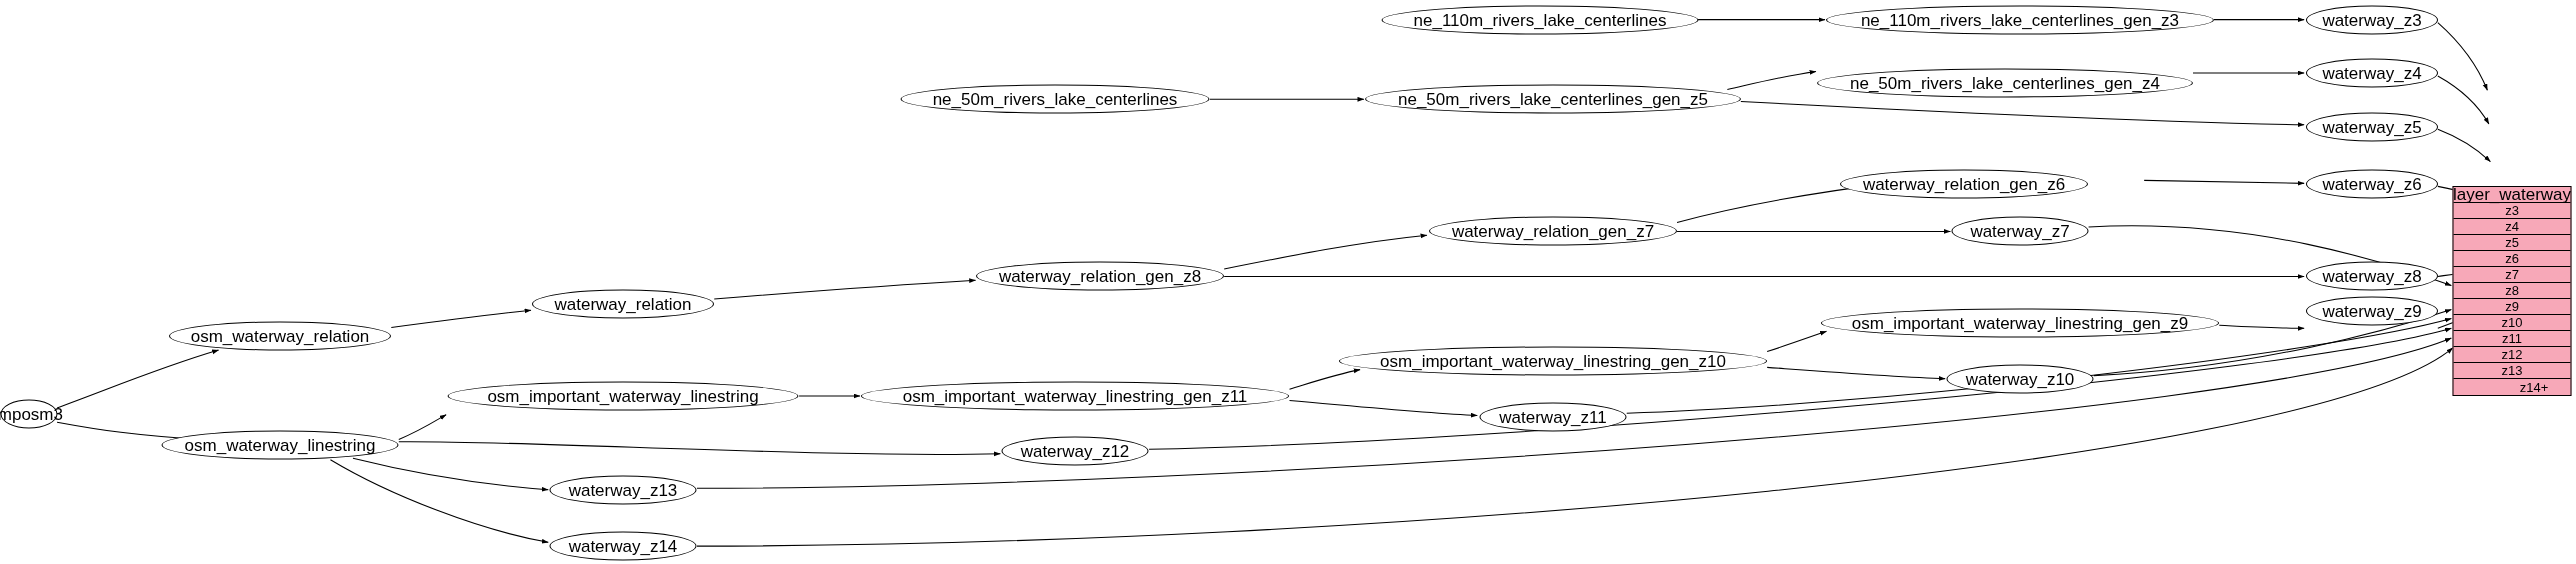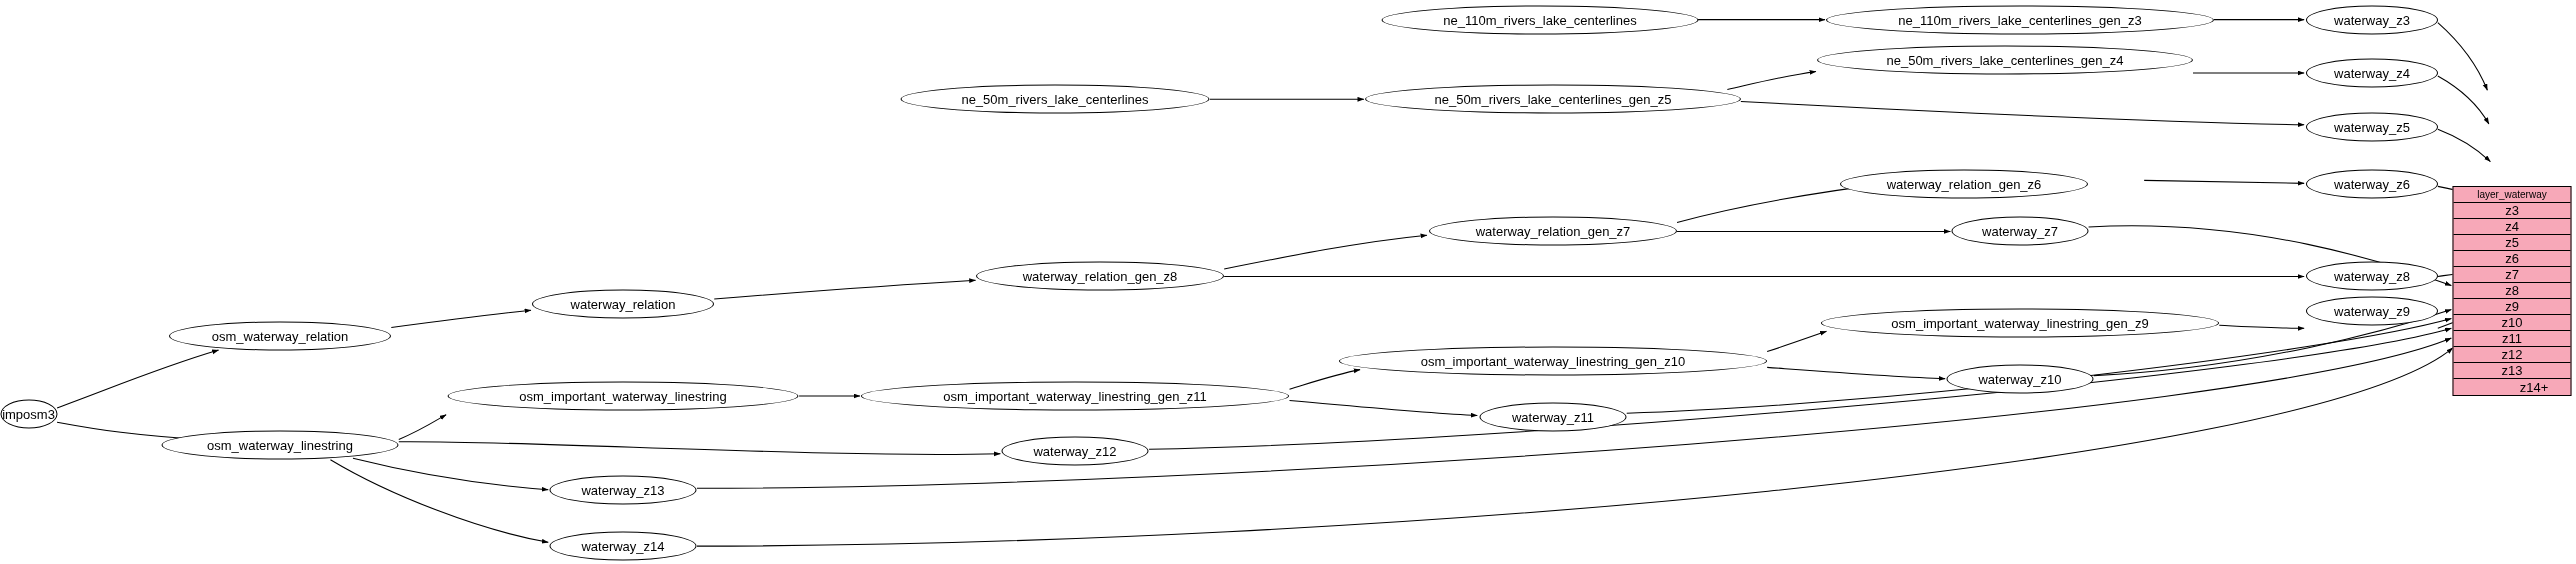--- a/index.html
+++ b/index.html
@@ -21,21 +21,21 @@
     width: 2576px;
     height: 565px;
   }
   .node {
     position: absolute;
     box-sizing: border-box;
     border: 1.1px solid #000000;
     border-radius: 50%;
     background: #ffffff;
     color: #000000;
-    font-size: 13px;
+    font-size: 17px;
     line-height: 1;
     display: flex;
     align-items: center;
     justify-content: center;
     white-space: nowrap;
     transform: translate(-50%, -50%);
   }
   .legend {
     position: absolute;
     box-sizing: border-box;
@@ -54,21 +54,21 @@
     justify-content: center;
     font-size: 13px;
     color: #000000;
     white-space: nowrap;
   }
   .legend-row:last-child {
     border-bottom: none;
     margin-left: 44px;
   }
   .legend-row.header {
-    font-size: 10px;
+    font-size: 17px;
   }
 </style>
 </head>
 <body>
 
 <div id="stage">
 
   <svg id="edges" viewBox="0 0 3430 752" xmlns="http://www.w3.org/2000/svg">
     <defs>
       <marker id="arrow" markerWidth="10" markerHeight="10" refX="8.5" refY="3.2" orient="auto" markerUnits="userSpaceOnUse">
@@ -143,21 +143,21 @@
       </div>
       <div class="node" style="left: 1540px; top: 19.5px; width: 317px; height: 29px;">
         <span>ne_110m_rivers_lake_centerlines</span>
       </div>
       <div class="node" style="left: 1553px; top: 99px; width: 376px; height: 29px;">
         <span>ne_50m_rivers_lake_centerlines_gen_z5</span>
       </div>
       <div class="node" style="left: 2020px; top: 19.5px; width: 388px; height: 29px;">
         <span>ne_110m_rivers_lake_centerlines_gen_z3</span>
       </div>
-      <div class="node" style="left: 2005px; top: 60px; width: 376px; height: 29px;">
+      <div class="node" style="left: 2005px; top: 83px; width: 376px; height: 29px;">
         <span>ne_50m_rivers_lake_centerlines_gen_z4</span>
       </div>
       <div class="node" style="left: 1553px; top: 231px; width: 248px; height: 29px;">
         <span>waterway_relation_gen_z7</span>
       </div>
       <div class="node" style="left: 1964px; top: 177px; width: 248px; height: 29px; margin-top: 7px;">
         <span>waterway_relation_gen_z6</span>
       </div>
       <div class="node" style="left: 2020px; top: 231px; width: 137px; height: 29px;">
         <span>waterway_z7</span>

